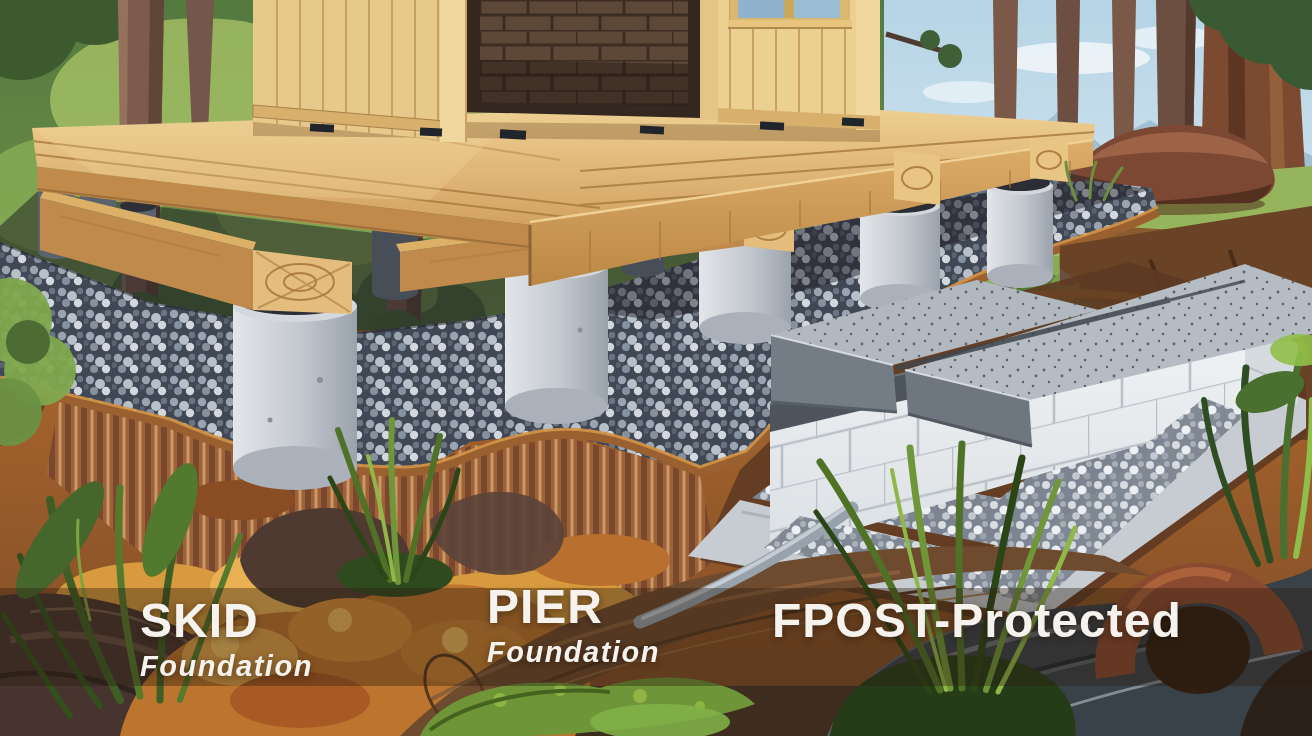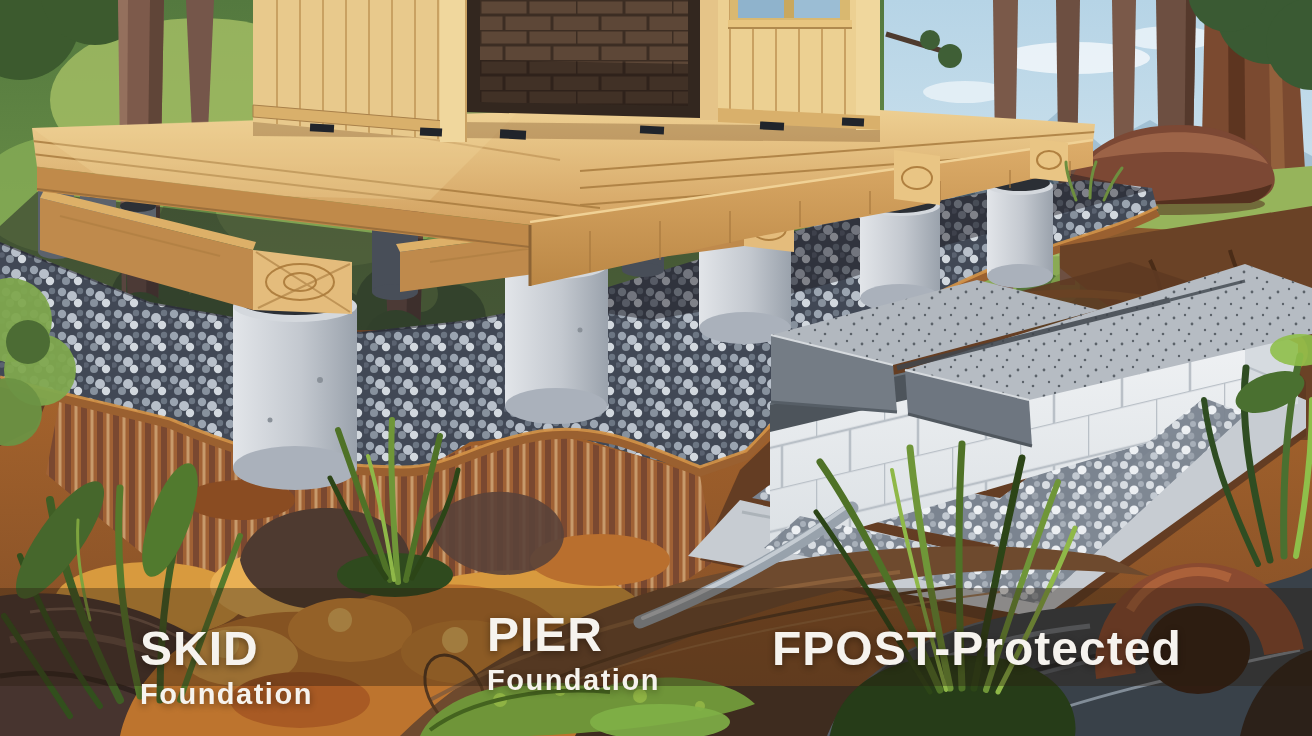--- a/index.html
+++ b/index.html
@@ -2,22 +2,22 @@
 <html><head>
 <meta charset="utf-8">
 <style>
   html,body{margin:0;padding:0;background:#222;}
   .stage{position:relative;width:1312px;height:736px;overflow:hidden;
          font-family:"Liberation Sans",sans-serif;background:#6f9448;}
   .stage svg{position:absolute;left:0;top:0;}
   .caption-band{position:absolute;left:0;top:588px;width:1312px;height:98px;
                 background:rgba(43,28,17,0.38);}
   .label{position:absolute;color:#f6f3ee;text-shadow:0 2px 7px rgba(20,10,5,.45);}
-  .label-title{font-size:48px;font-weight:700;letter-spacing:1px;line-height:1.0;margin-top:28px;}
-  .label-sub{font-size:29px;font-weight:700;letter-spacing:1.5px;margin-top:7px;line-height:1.0;}
+  .label-title{font-size:48px;font-weight:700;letter-spacing:1px;line-height:1.0;}
+  .label-sub{font-size:29px;font-weight:700;letter-spacing:1.5px;margin-top:7px;line-height:1.0;font-style:italic;}
   .label-skid{left:140px;top:597px;}
   .label-pier{left:487px;top:583px;}
   .label-fpsf{left:772px;top:597px;width:440px;text-align:left;}
 </style>
 </head>
 <body>
 
 <div class="stage">
 <svg width="1312" height="736" viewBox="0 0 1312 736">
   <defs>

